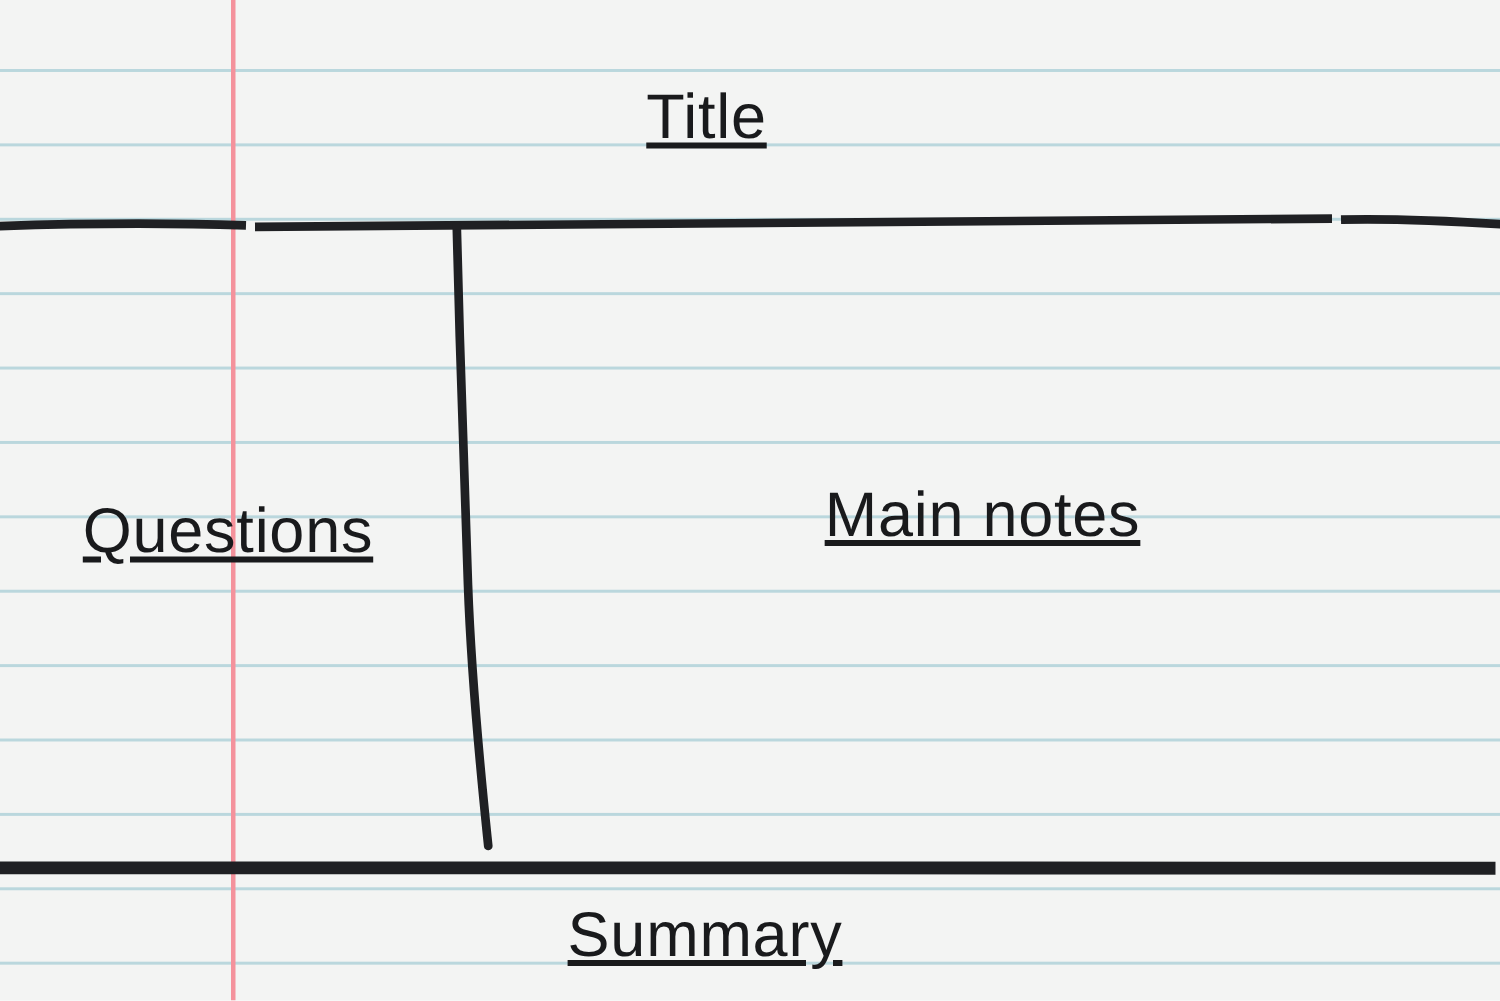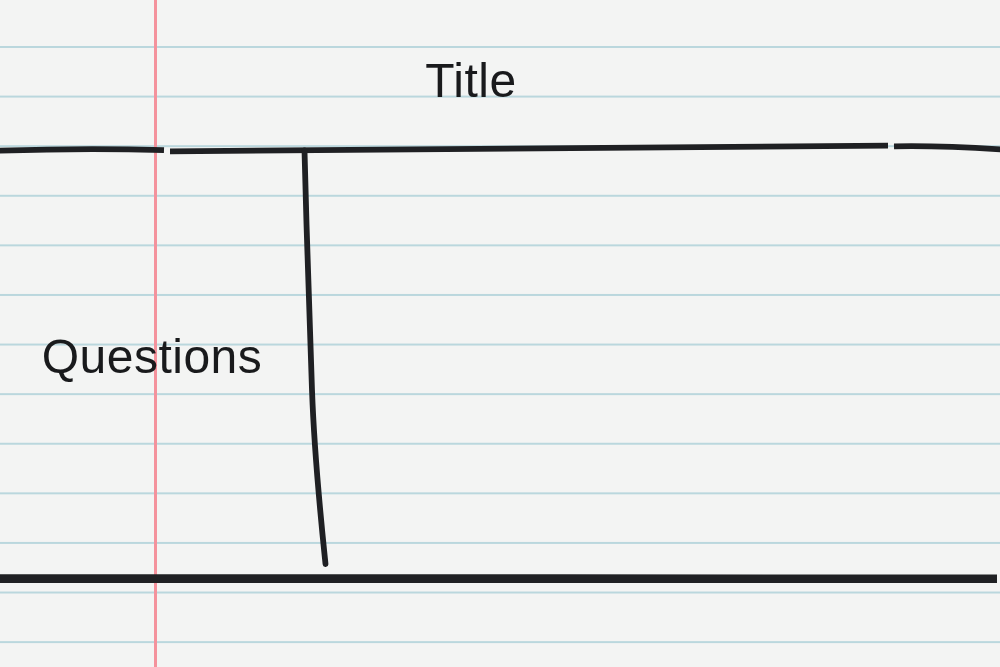--- a/index.html
+++ b/index.html
@@ -37,26 +37,27 @@
     width: 1000px;
     height: 667px;
     pointer-events: none;
   }
   .ink-layer path {
     fill: none;
     stroke: var(--ink);
   }
   .label {
     position: absolute;
-    font-size: 48px;
+    font-size: 42px;
     line-height: 1;
     color: var(--text);
     white-space: nowrap;
     transform: translateX(-50%);
     letter-spacing: 0.5px;
+    text-decoration: underline;
   }
   .label-title     { left: 471px; top: 57px; }
   .label-questions { left: 152px; top: 333px; }
   .label-main      { left: 655px; top: 322px; }
   .label-summary   { left: 470px; top: 602px; }
 </style>
 </head>
 <body>
 
 <div class="paper">
@@ -69,14 +70,16 @@
     <path d="M 170 151.3 C 380 150.2, 620 146.4, 888 145.7" stroke-width="5.8" stroke-linecap="butt"></path>
     <path d="M 894 146.4 C 930 145.6, 972 147.6, 1003 149.6" stroke-width="5.8" stroke-linecap="butt"></path>
 
     <path d="M 304.5 150.5 C 306.5 230, 308.5 290, 312 390 C 314.5 460, 322 530, 325.5 564" stroke-width="5.8" stroke-linecap="round"></path>
 
     <path d="M -3 578.6 C 150 577.2, 320 580.0, 560 578.6 C 750 577.4, 880 579.8, 997 578.8" stroke-width="8.6" stroke-linecap="butt"></path>
   </svg>
 
   <div class="label label-title">Title</div>
   <div class="label label-questions">Questions</div>
+  <div class="label label-main">Main notes</div>
+  <div class="label label-summary">Summary</div>
 
 </div>
 
 </body></html>

